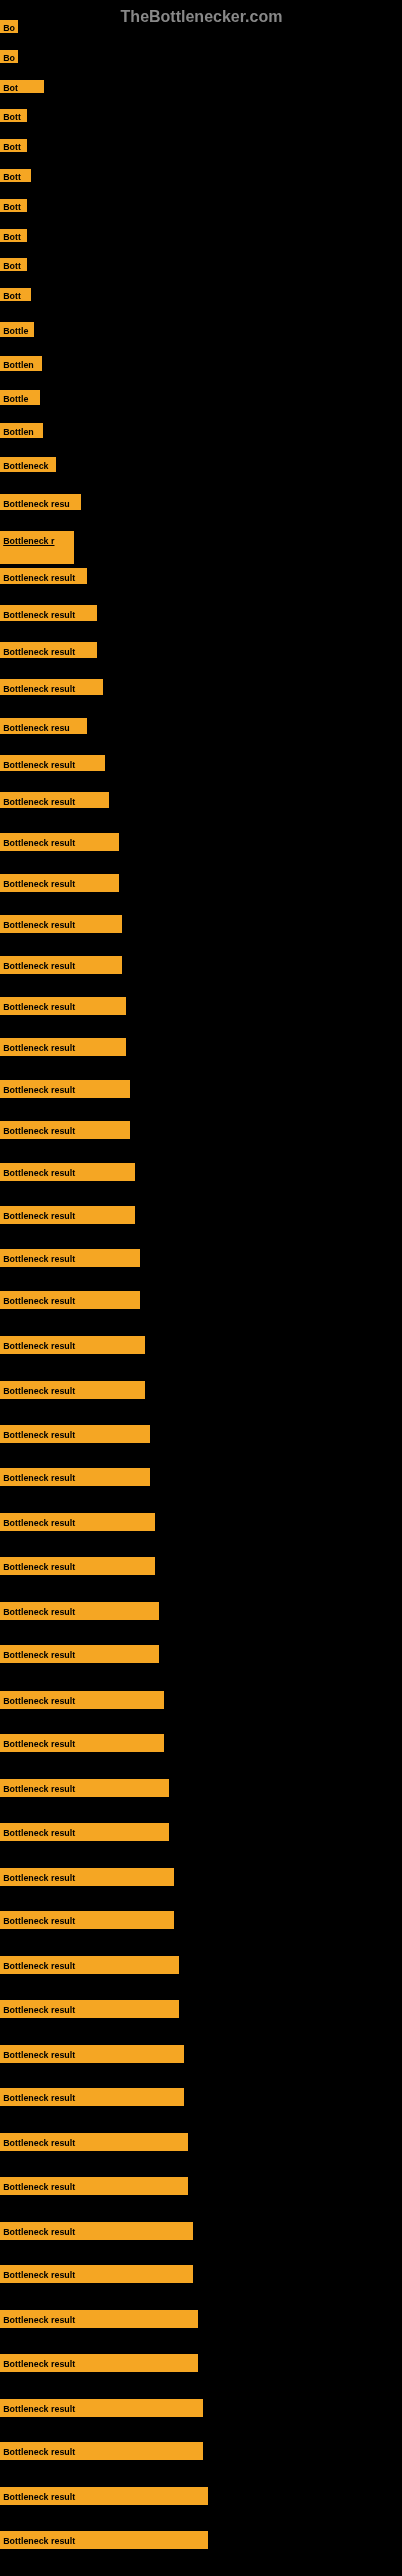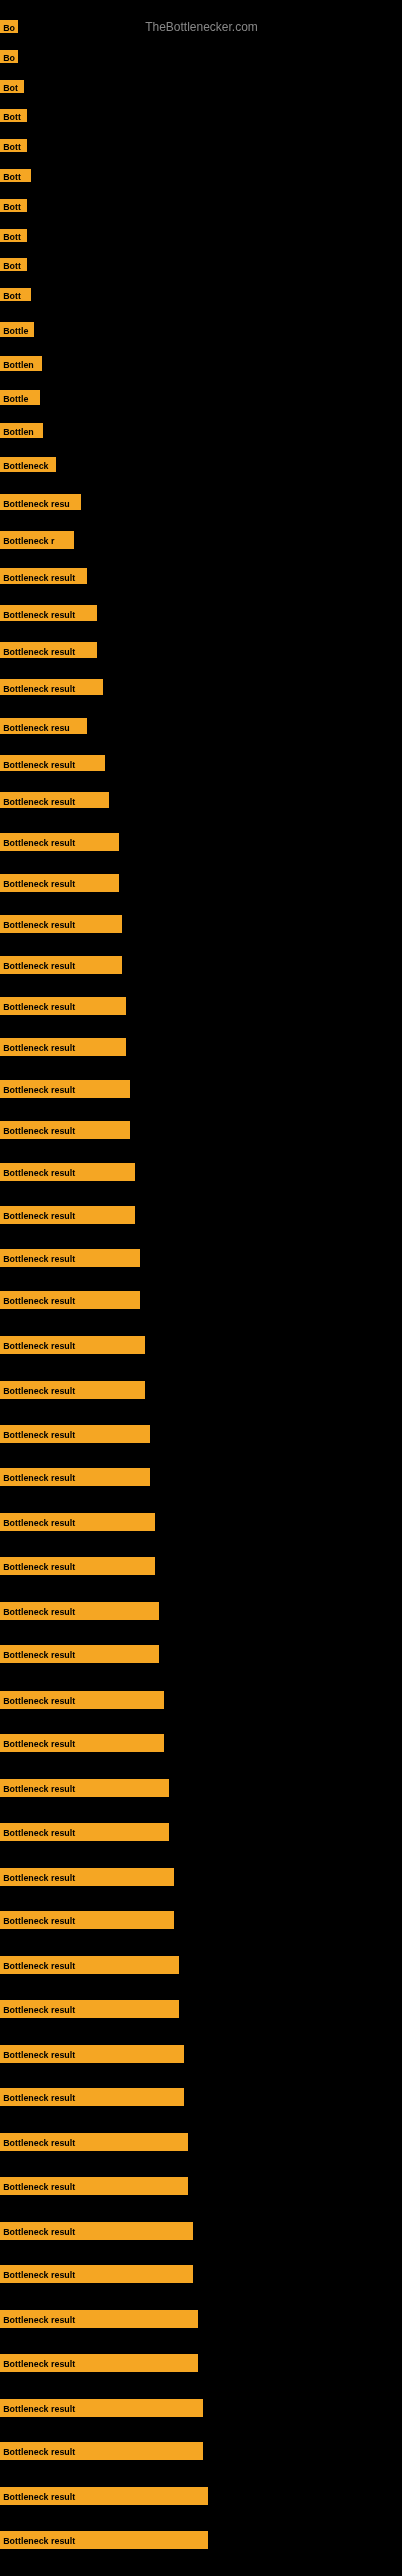--- a/index.html
+++ b/index.html
@@ -9,26 +9,27 @@
     }
     body {
       background-color: #000000;
       width: 403px;
       min-height: 2576px;
       font-family: Arial, sans-serif;
       position: relative;
     }
     .site-title {
       position: absolute;
-      top: 20px;
+      top: 8px;
       left: 50%;
       transform: translateX(-50%);
       color: #888888;
-      font-size: 12px;
+      font-size: 16px;
       white-space: nowrap;
+      font-weight: bold;
     }
     .label-item {
       position: absolute;
       left: 0;
       background-color: #F5A623;
       color: #000000;
       font-size: 8.9px;
       font-weight: bold;
       padding: 1.6px 3.2px;
       white-space: nowrap;
@@ -36,35 +37,35 @@
     }
   </style>
 </head>
 <body>
 
 <span class="site-title">TheBottlenecker.com</span>
 
 <div id="labels-container">
     <div class="label-item" style="top: 20px; width: 17.7px; height: 13px; line-height: 13px;">Bo</div>
     <div class="label-item" style="top: 50px; width: 17.7px; height: 13px; line-height: 13px;">Bo</div>
-    <div class="label-item" style="top: 80px; width: 24px; height: 13px; line-height: 13px;">Bot</div>
+    <div class="label-item" style="top: 80px; width: 44px; height: 13px; line-height: 13px;">Bot</div>
     <div class="label-item" style="top: 109px; width: 27px; height: 13px; line-height: 13px;">Bott</div>
     <div class="label-item" style="top: 139px; width: 27px; height: 13px; line-height: 13px;">Bott</div>
     <div class="label-item" style="top: 169px; width: 31px; height: 13px; line-height: 13px;">Bott</div>
     <div class="label-item" style="top: 199px; width: 27px; height: 13px; line-height: 13px;">Bott</div>
     <div class="label-item" style="top: 229px; width: 27px; height: 13px; line-height: 13px;">Bott</div>
     <div class="label-item" style="top: 258px; width: 27px; height: 13px; line-height: 13px;">Bott</div>
     <div class="label-item" style="top: 288px; width: 31px; height: 13px; line-height: 13px;">Bott</div>
     <div class="label-item" style="top: 322px; width: 34px; height: 14.5px; line-height: 14.5px;">Bottle</div>
     <div class="label-item" style="top: 356px; width: 42px; height: 14.5px; line-height: 14.5px;">Bottlen</div>
     <div class="label-item" style="top: 390px; width: 40px; height: 14.5px; line-height: 14.5px;">Bottle</div>
     <div class="label-item" style="top: 423px; width: 43px; height: 14.5px; line-height: 14.5px;">Bottlen</div>
     <div class="label-item" style="top: 457px; width: 56px; height: 14.5px; line-height: 14.5px;">Bottleneck</div>
     <div class="label-item" style="top: 494px; width: 81px; height: 16px; line-height: 16px;">Bottleneck resu</div>
-    <div class="label-item" style="top: 531px; width: 74px; height: 18px; line-height: 16px;">Bottleneck r</div>
+    <div class="label-item" style="top: 531px; width: 74px; height: 33px; line-height: 16px; text-decoration: underline;">Bottleneck r</div>
     <div class="label-item" style="top: 568px; width: 87px; height: 16px; line-height: 16px;">Bottleneck result</div>
     <div class="label-item" style="top: 605px; width: 97px; height: 16px; line-height: 16px;">Bottleneck result</div>
     <div class="label-item" style="top: 642px; width: 97px; height: 16px; line-height: 16px;">Bottleneck result</div>
     <div class="label-item" style="top: 679px; width: 103px; height: 16px; line-height: 16px;">Bottleneck result</div>
     <div class="label-item" style="top: 718px; width: 87px; height: 16px; line-height: 16px;">Bottleneck resu</div>
     <div class="label-item" style="top: 755px; width: 105px; height: 16px; line-height: 16px;">Bottleneck result</div>
     <div class="label-item" style="top: 792px; width: 109px; height: 16px; line-height: 16px;">Bottleneck result</div>
     <div class="label-item" style="top: 833px; width: 119px; height: 17.7px; line-height: 17.7px;">Bottleneck result</div>
     <div class="label-item" style="top: 874px; width: 119px; height: 17.7px; line-height: 17.7px;">Bottleneck result</div>
     <div class="label-item" style="top: 915px; width: 122px; height: 17.7px; line-height: 17.7px;">Bottleneck result</div>

